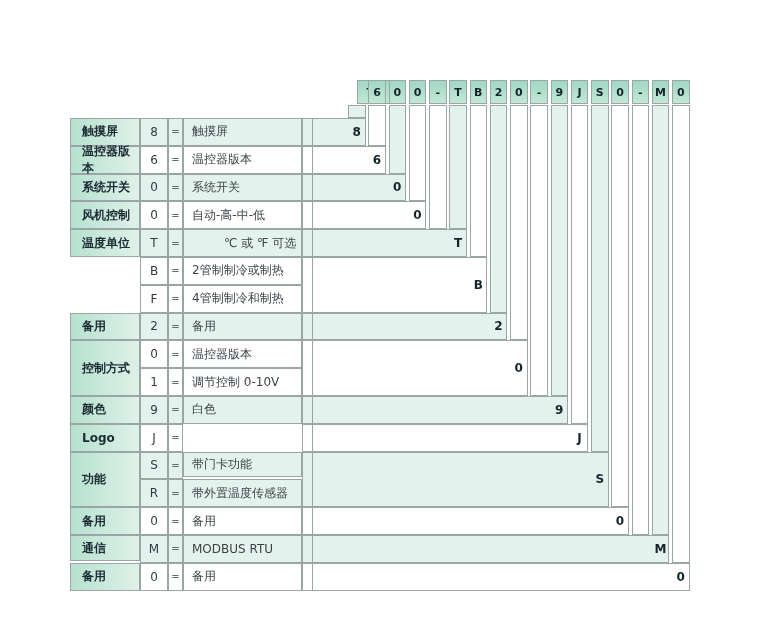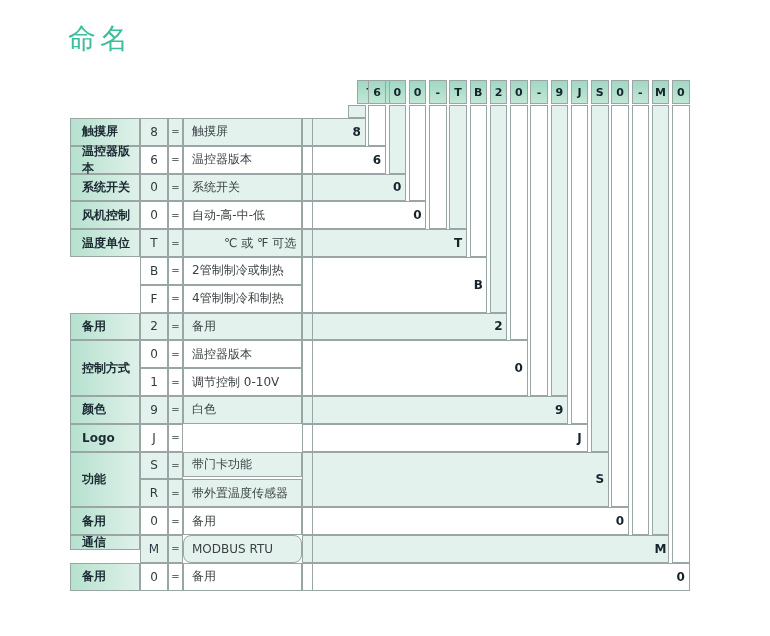--- a/index.html
+++ b/index.html
@@ -46,21 +46,20 @@
     border:1px solid #9aa5a6;
     display:flex;align-items:center;
     padding-left:8px;font-size:12px;color:#3c4346;z-index:2;
   }
   .gutterline{background:#9aa5a6;width:1px;z-index:3;}
 </style>
 </head>
 <body>
 
 <div class="page">
-  <h1 class="title">命名</h1>
   <div id="diagram" class="abs" style="left:0;top:0;width:770px;height:636px;">
       <div class="abs hcell" style="left: 357px; top: 80px; width: 34px; height: 24px;">
         <span>T8</span>
       </div>
       <div class="abs hcell" style="left: 368.25px; top: 80px; width: 17.5px; height: 24px;">
         <span>6</span>
       </div>
       <div class="abs hcell" style="left: 388.5px; top: 80px; width: 17.5px; height: 24px;">
         <span>0</span>
       </div>
@@ -329,30 +328,30 @@
         <span>=</span>
       </div>
       <div class="abs desccell white" style="left: 183px; top: 507.2px; width: 119px; height: 27.8px;">
         <span>备用</span>
       </div>
       <div class="abs col tint" style="left: 651.75px; top: 105px; width: 17.5px; height: 430px;"></div>
       <div class="abs bar tint" style="left: 302px; top: 535px; width: 367.25px; height: 27.8px;"></div>
       <div class="abs barchar" style="left: 651.75px; top: 535px; width: 17.5px; height: 27.8px;">
         <span>M</span>
       </div>
-      <div class="abs labelcell" style="left: 70px; top: 535px; width: 70px; height: 15px;">
+      <div class="abs labelcell" style="left: 70px; top: 535px; width: 70px; height: 26px;">
         <span>通信</span>
       </div>
       <div class="abs codecell tint" style="left: 140px; top: 535px; width: 28px; height: 27.8px;">
         <span>M</span>
       </div>
       <div class="abs eqcell tint" style="left: 168px; top: 535px; width: 15px; height: 27.8px;">
         <span>=</span>
       </div>
-      <div class="abs desccell tint" style="left: 183px; top: 535px; width: 119px; height: 27.8px; border-radius: 8px;">
+      <div class="abs desccell tint" style="left: 183px; top: 535px; width: 119px; height: 27.8px;">
         <span>MODBUS RTU</span>
       </div>
       <div class="abs col white" style="left: 672px; top: 105px; width: 17.5px; height: 457.8px;"></div>
       <div class="abs bar white" style="left: 302px; top: 562.8px; width: 387.5px; height: 27.8px;"></div>
       <div class="abs barchar" style="left: 672px; top: 562.8px; width: 17.5px; height: 27.8px;">
         <span>0</span>
       </div>
       <div class="abs labelcell" style="left: 70px; top: 562.8px; width: 70px; height: 27.8px;">
         <span>备用</span>
       </div>

